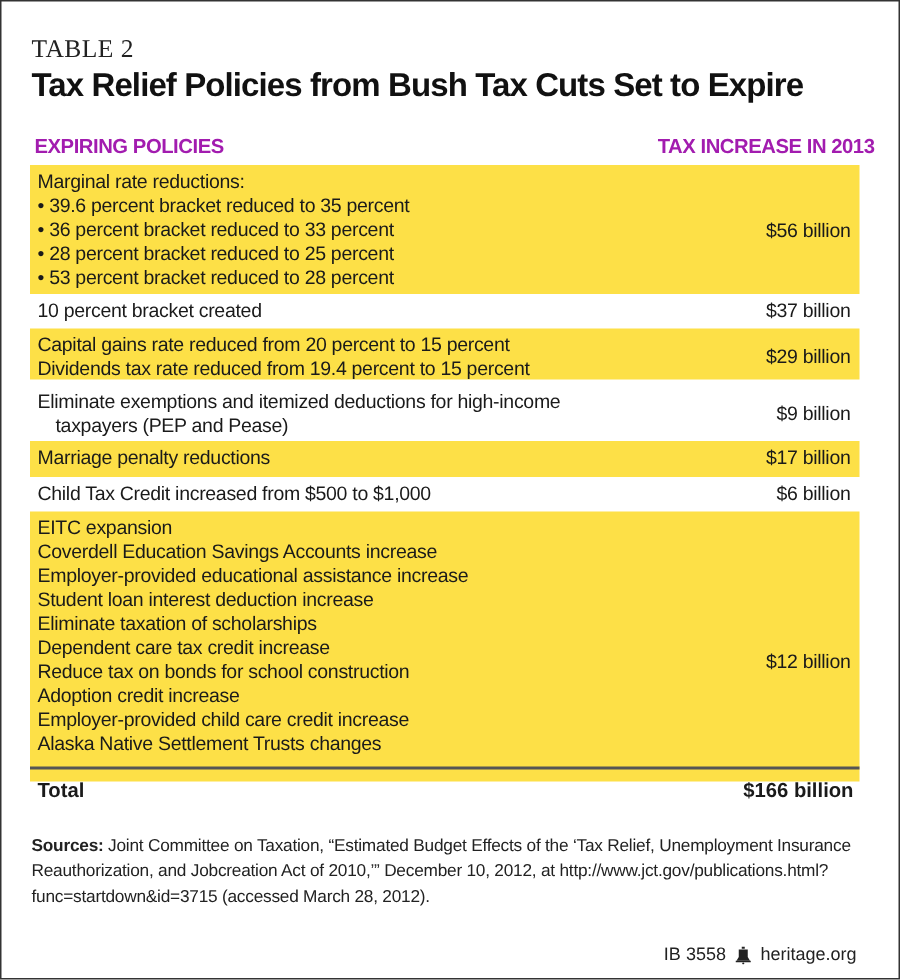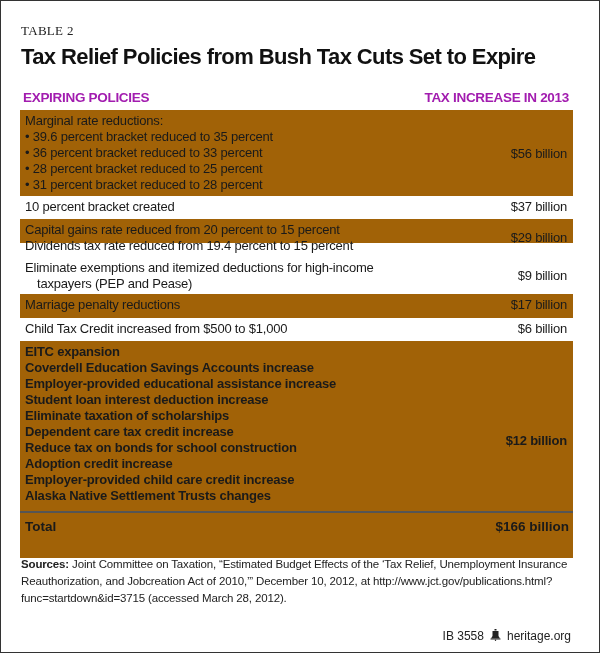--- a/index.html
+++ b/index.html
@@ -4,51 +4,51 @@
 <style>
   html, body { margin:0; padding:0; background:#fff; }
   body { width:600px; height:653px; overflow:hidden; }
   .frame {
     position:absolute; left:0; top:0; width:598px; height:651px;
     border:1px solid #333; background:#fff;
     font-family:"Liberation Sans", sans-serif; color:#1a1a1a;
   }
   .table-label {
     position:absolute; left:20px; top:22px;
-    font-family:"Liberation Serif", serif; font-size:13px; letter-spacing:0.3px; color:#222;
+    font-family:"Liberation Serif", serif; font-size:17px; letter-spacing:0.3px; color:#222;
   }
   .title {
     position:absolute; left:20px; top:43px;
     font-size:22px; font-weight:bold; letter-spacing:-0.6px; color:#111;
   }
   .col-head {
     position:absolute; top:89px; font-size:13.5px; font-weight:bold; letter-spacing:-0.3px; color:#a21caf;
   }
   .col-head.left { left:22px; }
-  .col-head.right { right:30px; }
+  .col-head.right { right:16px; }
   .tbl { position:absolute; left:19px; width:553px; }
   .row {
     position:absolute; left:0; width:553px; box-sizing:border-box;
     font-size:13px; line-height:16px; letter-spacing:-0.2px;
   }
-  .row.gray { background:#a16207; }
+  .row.gray { background:#fde047; }
   .row .desc { position:absolute; left:5px; top:3px; width:420px; }
   .row .val  { position:absolute; right:6px; text-align:right; white-space:nowrap; }
   .line { display:block; white-space:nowrap; }
   .indent { padding-left:12px; }
   .rule { position:absolute; left:19px; width:553px; top:510px; height:2px; background:#555; }
   .total-label { position:absolute; left:24px; top:518px; font-size:13.5px; font-weight:bold; }
   .total-val { position:absolute; right:30px; top:518px; font-size:13.5px; font-weight:bold; }
   .sources {
     position:absolute; left:20px; top:555px; width:570px;
     font-size:11.5px; line-height:17px; letter-spacing:-0.15px; color:#222;
   }
   .sources b { font-weight:bold; }
   .footer {
-    position:absolute; right:28px; top:628px; font-size:12px; color:#222; display:flex; align-items:flex-start; gap:6px;
+    position:absolute; right:28px; top:628px; font-size:12px; color:#222; display:flex; align-items:flex-end; gap:6px;
   }
   .bell { display:inline-block; width:11px; height:12px; }
 </style>
 </head>
 <body>
 
 <div class="frame">
   <div class="table-label">TABLE 2</div>
   <div class="title">Tax Relief Policies from Bush Tax Cuts Set to Expire</div>
 
@@ -56,33 +56,33 @@
   <div class="col-head right">TAX INCREASE IN 2013</div>
 
   <div class="tbl" style="top:0;">
 
     <div class="row gray" style="top:109px;height:86px;">
       <div class="desc">
         <span class="line">Marginal rate reductions:</span>
         <span class="line">• 39.6 percent bracket reduced to 35 percent</span>
         <span class="line">• 36 percent bracket reduced to 33 percent</span>
         <span class="line">• 28 percent bracket reduced to 25 percent</span>
-        <span class="line">• 31 percent bracket reduced to 28 percent</span>
+        <span class="line">• 53 percent bracket reduced to 28 percent</span>
       </div>
       <div class="val" style="top:36px;">$56 billion</div>
     </div>
 
     <div class="row" style="top:195px;height:23px;">
       <div class="desc">
         <span class="line">10 percent bracket created</span>
       </div>
       <div class="val" style="top:3px;">$37 billion</div>
     </div>
 
-    <div class="row gray" style="top:218px;height:24px;">
+    <div class="row gray" style="top:218px;height:34px;">
       <div class="desc">
         <span class="line">Capital gains rate reduced from 20 percent to 15 percent</span>
         <span class="line">Dividends tax rate reduced from 19.4 percent to 15 percent</span>
       </div>
       <div class="val" style="top:11px;">$29 billion</div>
     </div>
 
     <div class="row" style="top:256px;height:37px;">
       <div class="desc">
         <span class="line">Eliminate exemptions and itemized deductions for high-income</span>
@@ -98,21 +98,21 @@
       <div class="val" style="top:3px;">$17 billion</div>
     </div>
 
     <div class="row" style="top:317px;height:33px;">
       <div class="desc">
         <span class="line">Child Tax Credit increased from $500 to $1,000</span>
       </div>
       <div class="val" style="top:3px;">$6 billion</div>
     </div>
 
-    <div class="row gray" style="top:340px;height:217px;font-weight:bold;">
+    <div class="row gray" style="top:340px;height:180px;">
       <div class="desc">
         <span class="line">EITC expansion</span>
         <span class="line">Coverdell Education Savings Accounts increase</span>
         <span class="line">Employer-provided educational assistance increase</span>
         <span class="line">Student loan interest deduction increase</span>
         <span class="line">Eliminate taxation of scholarships</span>
         <span class="line">Dependent care tax credit increase</span>
         <span class="line">Reduce tax on bonds for school construction</span>
         <span class="line">Adoption credit increase</span>
         <span class="line">Employer-provided child care credit increase</span>

